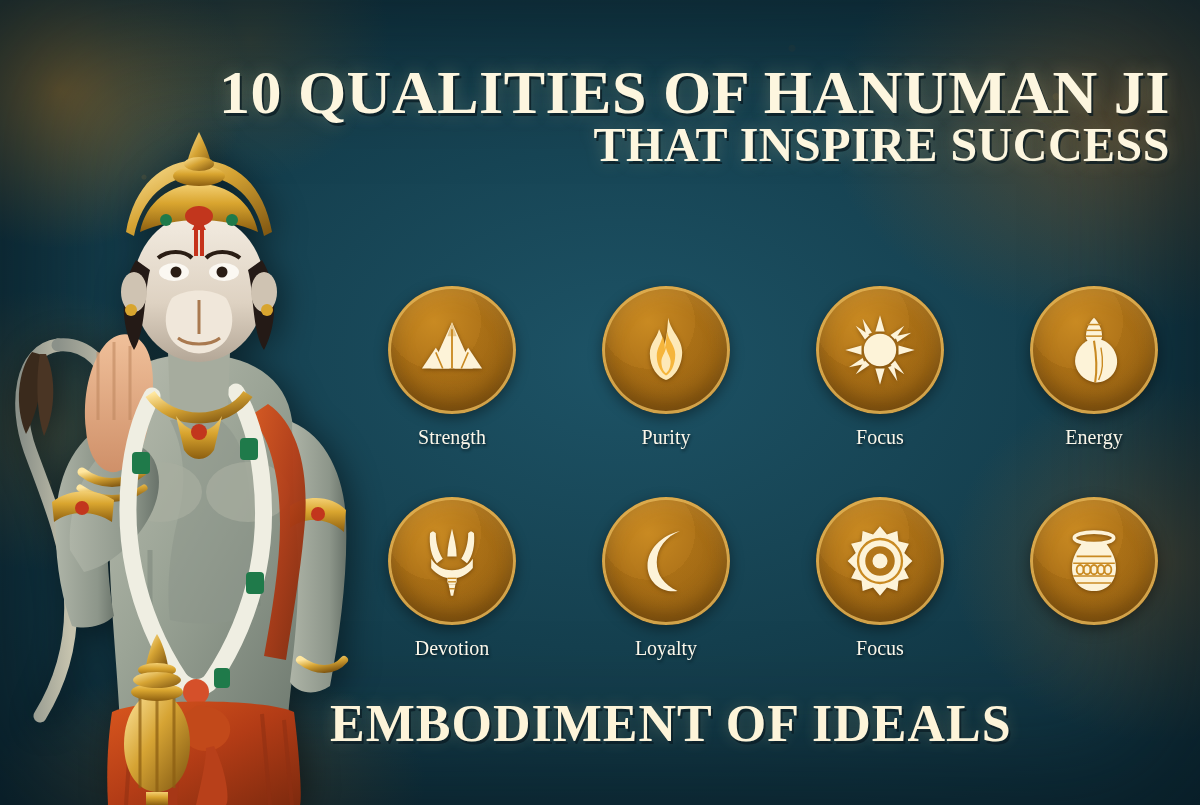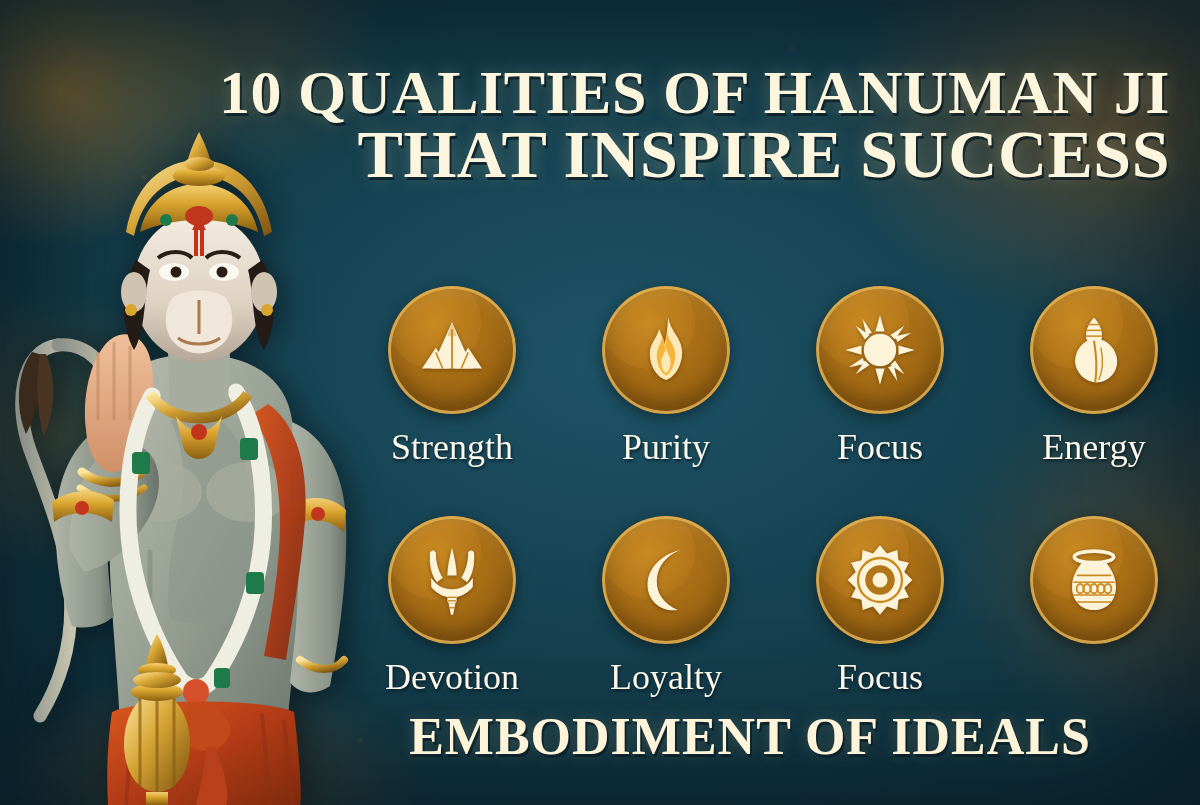--- a/index.html
+++ b/index.html
@@ -41,21 +41,21 @@
   
   .title{
     position:absolute;left:100px;top:62px;width:1070px;z-index:6;
     text-align:right;line-height:.97;
     font-family:"Liberation Serif", serif;font-weight:700;
     letter-spacing:.5px;
     color:#fdf6df;
     text-shadow:2px 3px 0 rgba(8,26,34,.75), 0 0 18px rgba(255,230,160,.25);
   }
   .title .l1{display:block;font-size:62px;}
-  .title .l2{display:block;font-size:68px;}
+  .title .l2{display:block;font-size:48px;}
 
   
   .grid{position:absolute;left:378px;top:286px;width:790px;z-index:5;}
   .row{display:flex;justify-content:space-between;align-items:flex-start;}
   .row.r2{margin-top:48px;gap:32px;}
   .item{width:148px;display:flex;flex-direction:column;align-items:center;}
   .medal{
     width:128px;height:128px;border-radius:50%;
     background:
       radial-gradient(circle at 36% 28%, #c98a22 0%, #b2761a 38%, #96601220 0%),
@@ -63,32 +63,31 @@
     box-shadow:
       inset 0 0 0 3px rgba(226,178,84,.85),
       inset 0 -10px 22px rgba(70,40,5,.55),
       inset 0 8px 18px rgba(255,210,120,.22),
       0 4px 14px rgba(0,0,0,.40);
     display:flex;align-items:center;justify-content:center;
   }
   .medal svg{width:74px;height:74px;display:block;
     filter:drop-shadow(0 1px 2px rgba(90,50,5,.65));}
   .label{
-    margin-top:12px;font-size:36px;color:#fbf7ea;font-weight:400;
+    margin-top:12px;font-size:20px;color:#fbf7ea;font-weight:400;
     font-family:"Liberation Serif", serif;white-space:nowrap;
     text-shadow:1px 2px 3px rgba(6,22,30,.85);
   }
 
   
   .footer{
-    position:absolute;left:330px;top:694px;width:840px;z-index:6;text-align:center;
+    position:absolute;left:330px;top:694px;width:840px;z-index:6;
     font-family:"Liberation Serif", serif;font-weight:700;font-size:52px;
     letter-spacing:1px;color:#fdf4d9;
     text-shadow:2px 3px 0 rgba(8,26,34,.7), 0 0 16px rgba(255,228,150,.20);
-    margin-top:13px;
   }
 </style>
 </head>
 <body>
 
 <div id="poster">
 
   <div class="figure">
     <svg viewBox="0 0 400 685" xmlns="http://www.w3.org/2000/svg">
       <defs>

